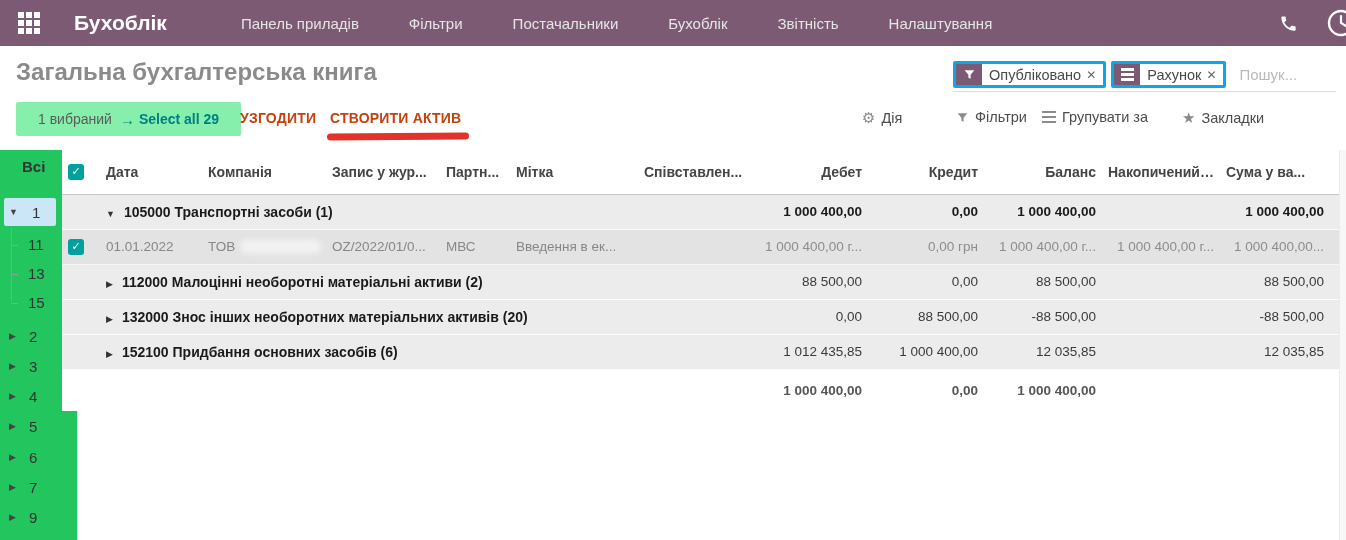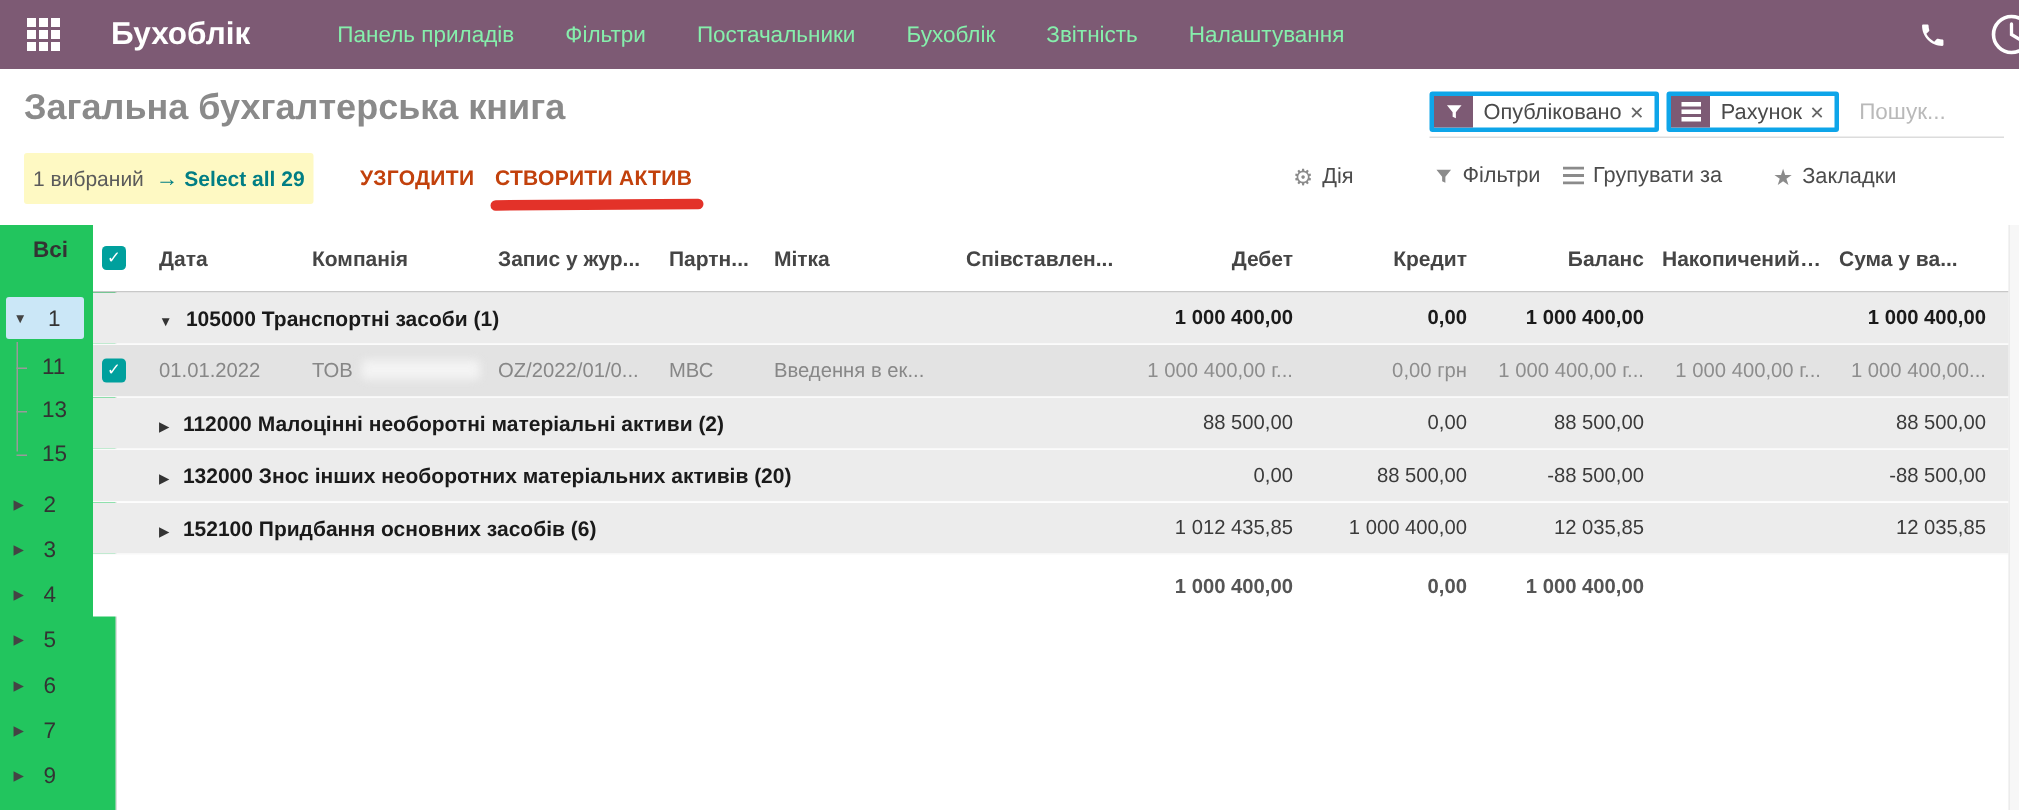--- a/index.html
+++ b/index.html
@@ -7,21 +7,21 @@
   .screen { position:relative; width:1346px; height:540px; background:#fff; overflow:hidden; }
 
   
   .navbar { position:absolute; top:0; left:0; right:0; height:46px; background:#7d5a74;
             display:flex; align-items:center; }
   .apps-grid { margin-left:18px; display:grid; grid-template-columns:repeat(3,6px);
                grid-template-rows:repeat(3,6px); gap:2px; cursor:pointer; }
   .apps-grid span { background:#fff; width:6px; height:6px; }
   .nav-title { color:#fff; font-size:21px; font-weight:bold; margin-left:34px; }
   .nav-menu { display:flex; margin-left:58px; gap:34px; }
-  .nav-item { color:#86efac; font-size:15px; cursor:pointer; white-space:nowrap; }
+  .nav-item { color:#e5e5e5; font-size:15px; cursor:pointer; white-space:nowrap;margin-left:16px; }
   .nav-right { margin-left:auto; display:flex; align-items:center; }
   .nav-phone { margin-right:26px; }
   .nav-clock { position:relative; margin-right:-12px; width:34px; height:34px; }
 
   
   .page-title { position:absolute; left:16px; top:58px; font-size:24px; color:#8a8a8a; }
   .search-area { position:absolute; left:953px; top:58px; width:383px; height:34px;
                  display:flex; align-items:center; border-bottom:1px solid #dcdcdc; }
   .facet { display:flex; align-items:stretch; border:3px solid #0ea5e9; border-radius:2px;
            background:#fff; height:27px; margin-right:5px; }
@@ -30,22 +30,22 @@
   .facet-label { display:flex; align-items:center; padding:0 7px; font-size:14.5px; color:#4a4a4a; }
   .facet-close { font-size:12px; font-weight:bold; color:#666; margin-left:5px; cursor:pointer; }
   .bars-icon { display:flex; flex-direction:column; gap:2px; }
   .bars-icon i { display:block; width:13px; height:3px; background:#fff; }
   .search-input { border:none; outline:none; font-size:15px; color:#444; width:110px;
                   margin-left:8px; background:transparent; }
   .search-input::placeholder { color:#b9b9b9; }
 
   
   .action-bar { position:absolute; top:100px; left:0; right:0; height:50px; }
-  .sel-box { position:absolute; left:16px; top:2px; height:34px; background:#fef9c3;
-             border-radius:2px; display:flex; align-items:center; padding:0 6px; }
+  .sel-box { position:absolute; left:16px; top:2px; height:34px; background:#86efac;
+             border-radius:2px; display:flex; align-items:center; padding:0 22px; }
   .sel-count { font-size:14px; color:#5b5b5b; }
   .sel-all { font-size:14px; color:#017e84; font-weight:bold; margin-left:8px; cursor:pointer;
              display:flex; align-items:center; gap:4px; }
   .sel-arrow { font-size:15px; font-weight:bold; }
   .act-btn { position:absolute; top:10px; font-size:14px; font-weight:600; color:#c2410c;
              letter-spacing:.2px; cursor:pointer; background:none; border:none;
              font-family:inherit; }
   .btn-reconcile { left:240px; }
   .btn-create-asset { left:330px; }
   .annotation-underline { position:absolute; left:327px; top:33px; width:142px; height:7px;

